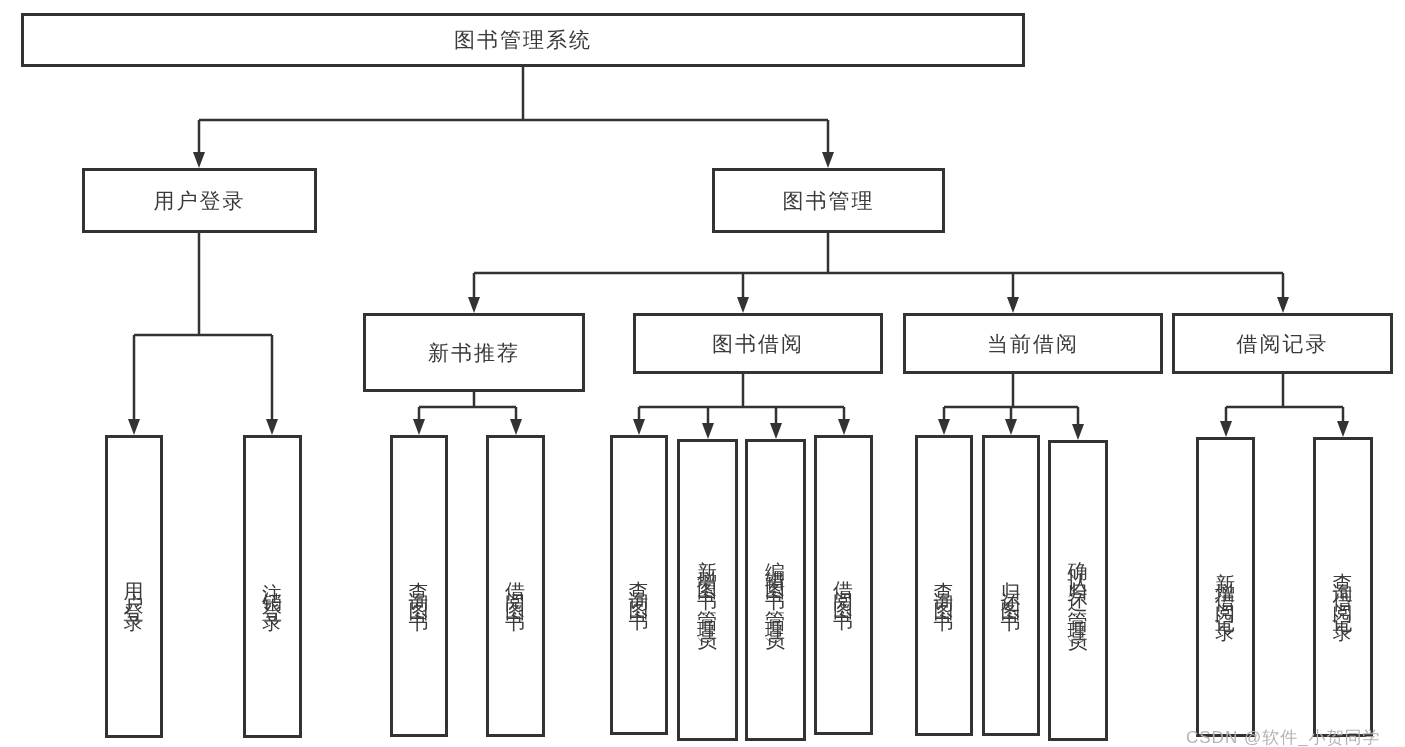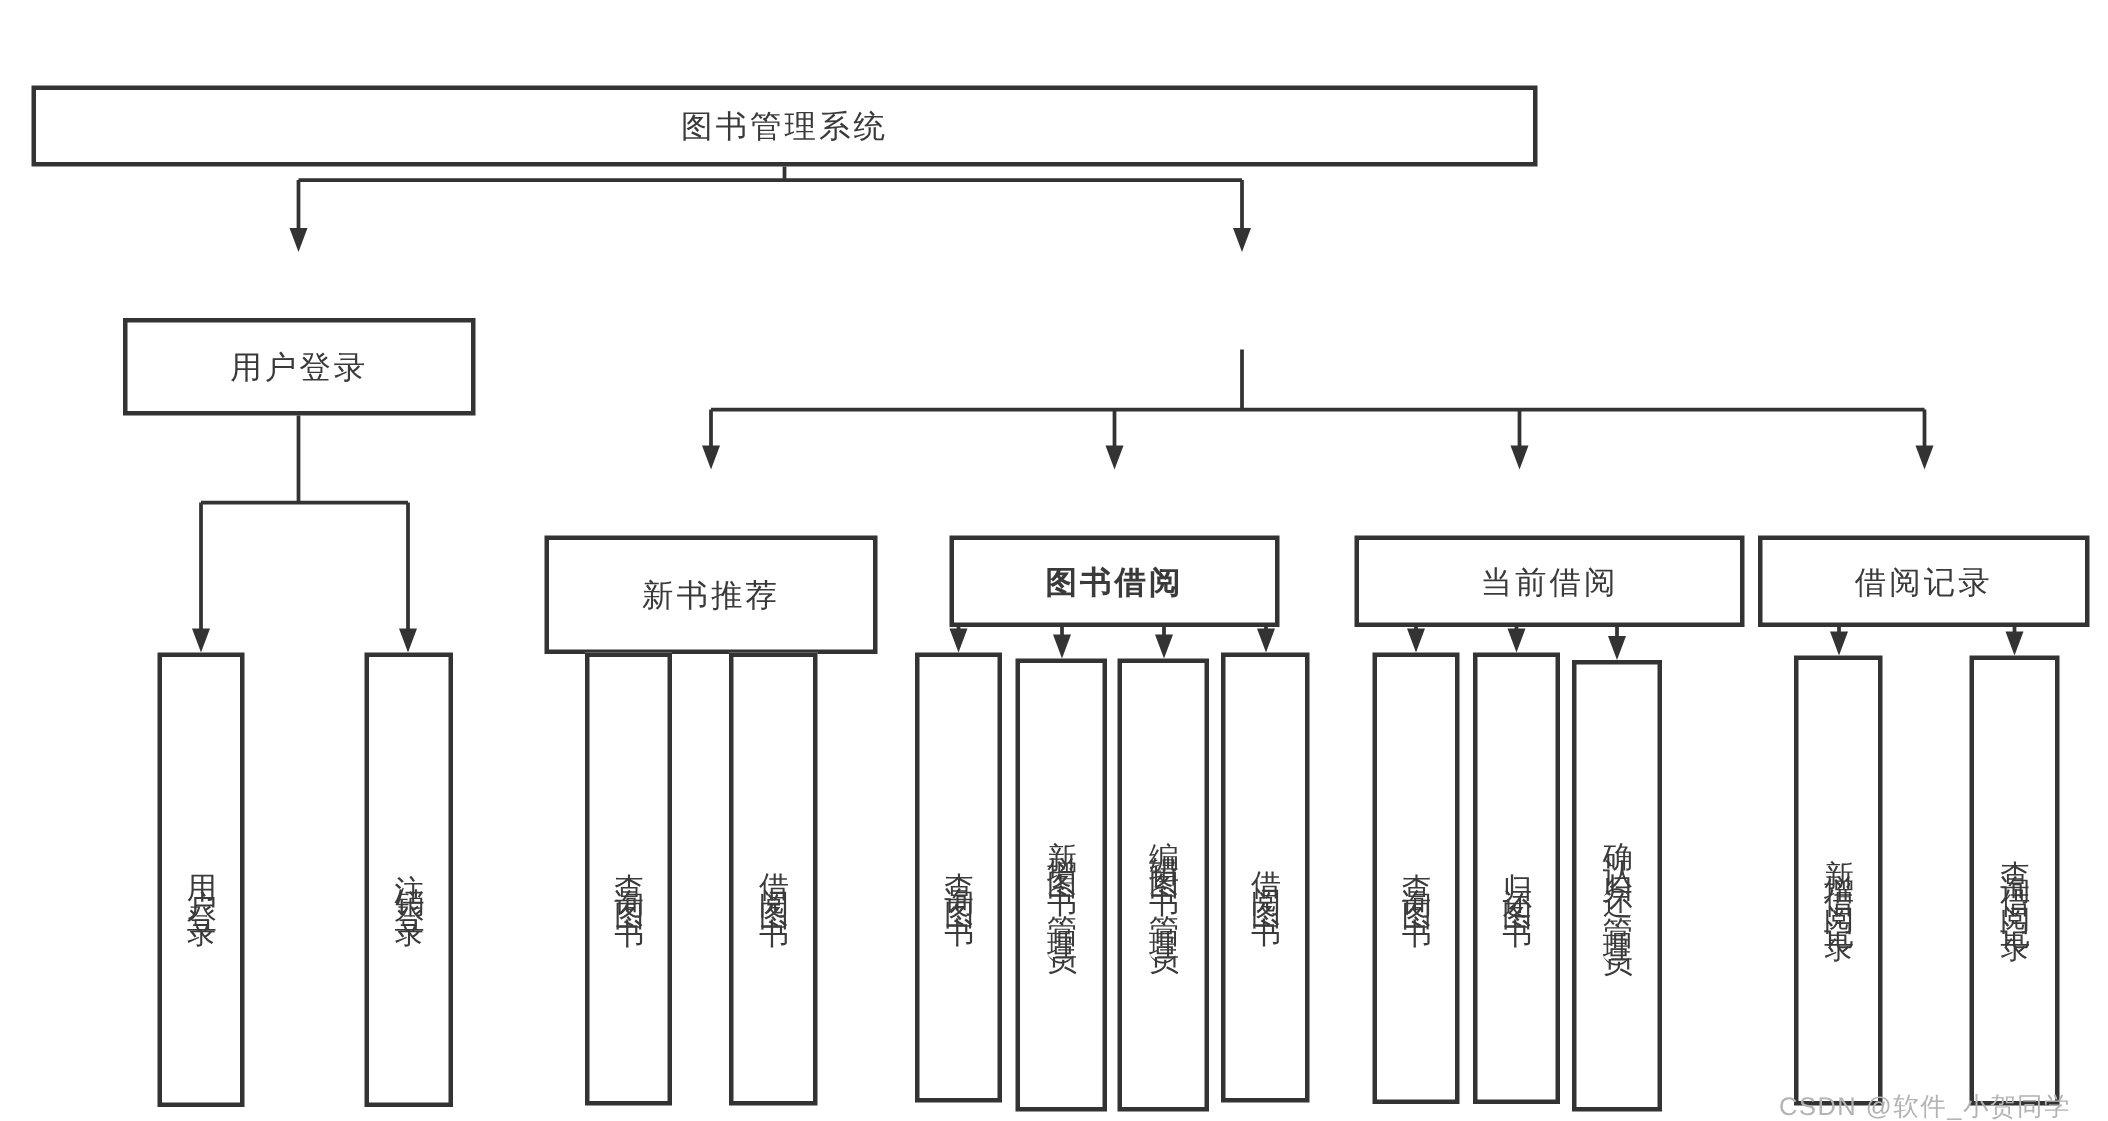--- a/index.html
+++ b/index.html
@@ -6,21 +6,21 @@
   .canvas{
     position:relative;width:1405px;height:747px;background:#ffffff;overflow:hidden;
     font-family:"Liberation Sans","DejaVu Sans",sans-serif;color:#3a3a3a;
   }
   .lines{position:absolute;left:0;top:0;width:1405px;height:747px;}
   .lines path{stroke:#333333;stroke-width:2.5;fill:none;}
   .lines polygon{fill:#333333;stroke:none;}
   .box{
     position:absolute;box-sizing:border-box;border:3px solid #333333;background:#ffffff;
     display:flex;align-items:center;justify-content:center;
-    font-size:21px;letter-spacing:2px;white-space:nowrap;margin-top:44px;
+    font-size:21px;letter-spacing:2px;white-space:nowrap;
   }
   .vbox{
     position:absolute;box-sizing:border-box;border:3px solid #333333;background:#ffffff;
     display:flex;align-items:center;justify-content:center;
     writing-mode:vertical-rl;text-orientation:mixed;
     font-size:20px;letter-spacing:10px;line-height:1;
   }
   .watermark{
     position:absolute;font-size:17px;color:#b3b3b3;letter-spacing:1px;
     white-space:nowrap;z-index:5;margin-top:12px;
@@ -63,23 +63,24 @@
     <polygon points="1072,424 1084,424 1078,440"></polygon>
 
     <path d="M1283,374 V407 M1226,407 H1343 M1226,407 V427 M1343,407 V427"></path>
     <polygon points="1220,421 1232,421 1226,437"></polygon>
     <polygon points="1337,421 1349,421 1343,437"></polygon>
   </svg>
 
   <div class="box" style="left:21px;top:13px;width:1004px;height:54px;">图书管理系统</div>
 
   <div class="box" style="left:82px;top:168px;width:235px;height:65px;">用户登录</div>
+  <div class="box" style="left:712px;top:168px;width:233px;height:65px;">图书管理</div>
 
   <div class="box" style="left:363px;top:313px;width:222px;height:79px;">新书推荐</div>
-  <div class="box" style="left:633px;top:313px;width:220px;height:61px;font-weight:bold;">图书借阅</div>
+  <div class="box" style="left:633px;top:313px;width:250px;height:61px;">图书借阅</div>
   <div class="box" style="left:903px;top:313px;width:260px;height:61px;">当前借阅</div>
   <div class="box" style="left:1172px;top:313px;width:221px;height:61px;">借阅记录</div>
 
   <div class="vbox" style="left:105px;top:435px;width:58px;height:303px;">用户登录</div>
   <div class="vbox" style="left:243px;top:435px;width:59px;height:303px;">注销登录</div>
 
   <div class="vbox" style="left:390px;top:435px;width:58px;height:302px;">查询图书</div>
   <div class="vbox" style="left:486px;top:435px;width:59px;height:302px;">借阅图书</div>
 
   <div class="vbox" style="left:610px;top:435px;width:58px;height:300px;">查询图书</div>

